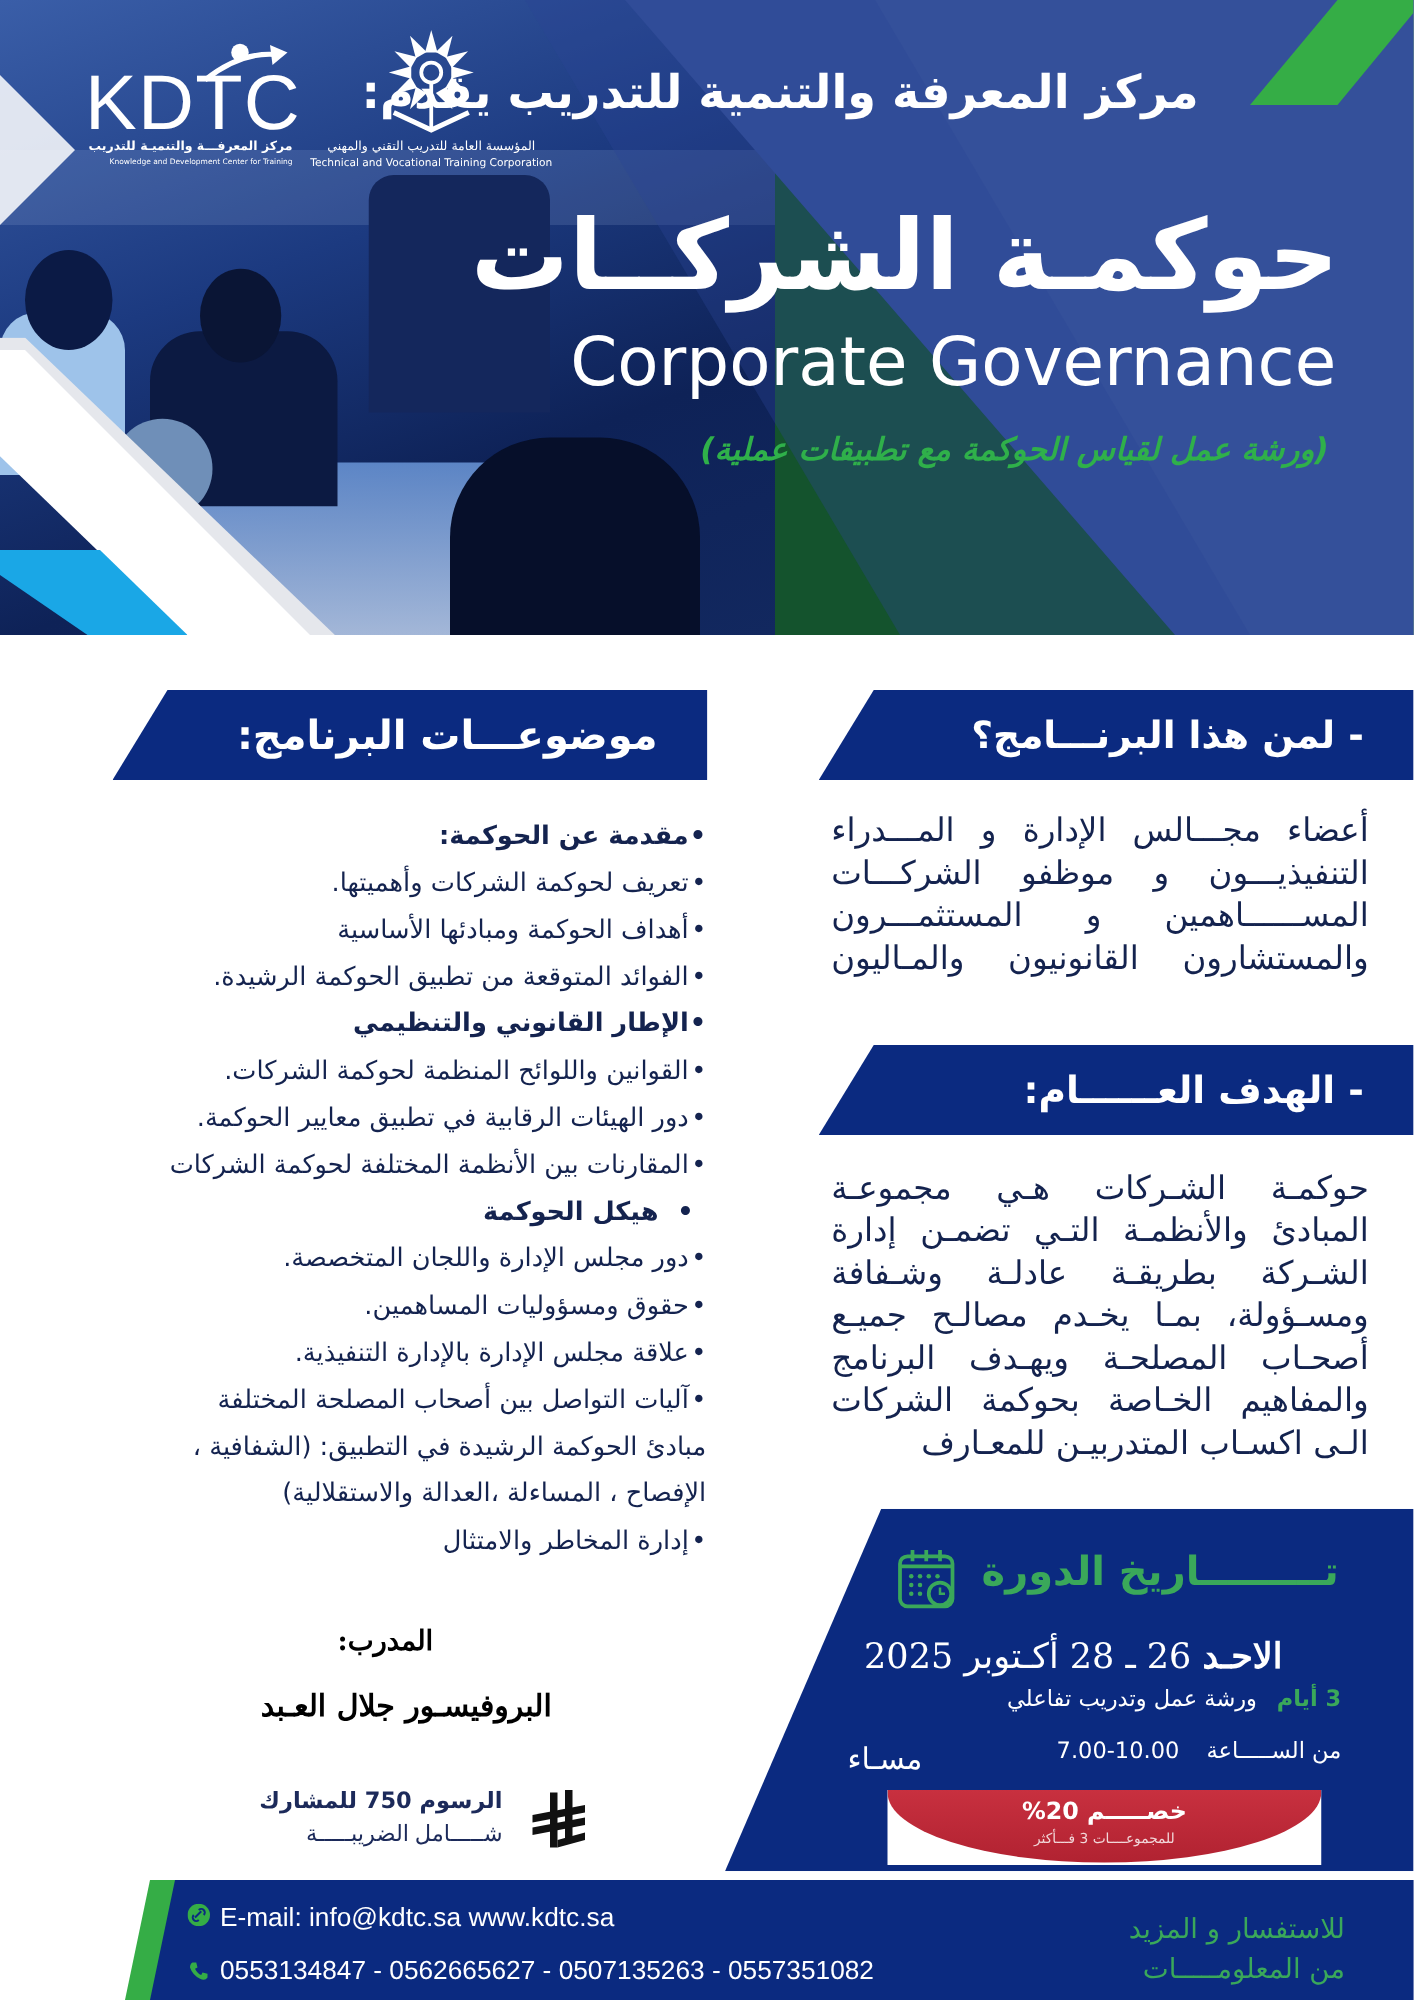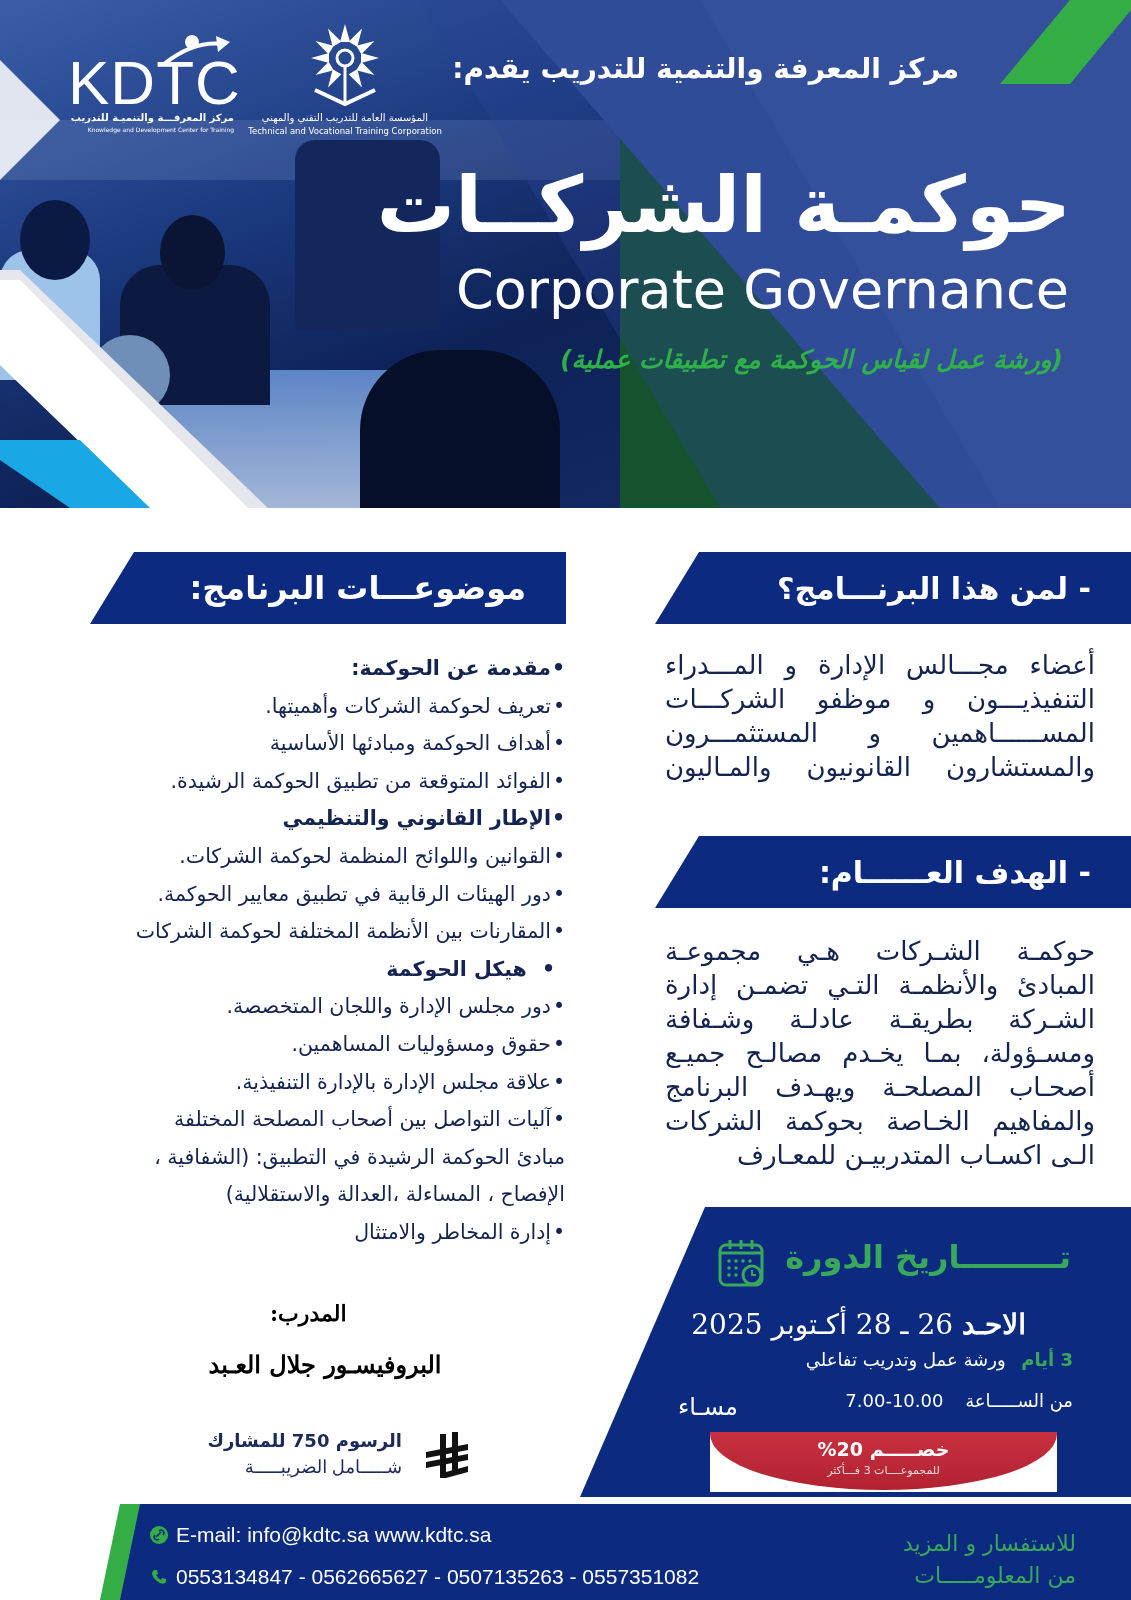--- a/index.html
+++ b/index.html
@@ -40,21 +40,21 @@
   .kdtc-letters { font-family: "Liberation Sans", sans-serif; font-size: 62px; font-weight: 300; letter-spacing: 1px; line-height: 1; position: absolute; top: 22px; left: 4px; }
   .kdtc-arrow { position: absolute; left: 90px; top: 0; }
   .kdtc-ar { position: absolute; top: 82px; left: 0; width: 170px; font-size: 10px; font-weight: bold; text-align: right; direction: rtl; }
   .kdtc-en { position: absolute; top: 96px; left: 0; width: 170px; font-size: 6px; text-align: right; }
 
   .tvtc-logo { position: absolute; left: 245px; top: 20px; width: 200px; height: 125px; color: #fff; }
   .tvtc-emblem { position: absolute; left: 60px; top: 0; }
   .tvtc-ar { position: absolute; top: 92px; left: 0; width: 200px; font-size: 10px; text-align: center; direction: rtl; }
   .tvtc-en { position: absolute; top: 106px; left: 0; width: 200px; font-size: 8.5px; text-align: center; }
 
-  .presenter { position: absolute; right: 172px; top: 52px; font-size: 28px; font-weight: bold; color: #fff; direction: rtl; }
+  .presenter { position: absolute; right: 172px; top: 52px; font-size: 37px; font-weight: bold; color: #fff; direction: rtl; }
   .title-ar { position: absolute; right: 60px; top: 160px; font-size: 78px; font-weight: bold; color: #fff; direction: rtl; letter-spacing: 2px; }
   .title-en { position: absolute; right: 62px; top: 258px; font-family: "DejaVu Sans", sans-serif; font-size: 54px; color: #fff; }
   .subtitle { position: absolute; right: 68px; top: 345px; font-size: 25px; font-weight: bold; color: #2fb04a; direction: rtl; font-style: italic; }
   .accreditation { position: absolute; right: 226px; top: 448px; font-size: 29px; color: #fff; direction: rtl; }
   .accreditation .num { font-weight: bold; margin-right: 10px; }
 
   
   .sec-head { position: absolute; height: 72px; background: #0b2a80; color: #fff; font-weight: bold; direction: rtl;
     display: flex; align-items: center; padding-right: 40px; }
   .sh-audience { left: 655px; top: 552px; width: 476px; clip-path: polygon(44px 0, 100% 0, 100% 100%, 0 100%); font-size: 30px; }
@@ -97,21 +97,21 @@
   .discount { position: absolute; left: 710px; top: 1432px; width: 347px; height: 60px; background: #ffffff; overflow: hidden; }
   .discount-ribbon { position: absolute; left: 0; top: 0; width: 347px; height: 58px; background: linear-gradient(180deg,#c8303f,#b12231);
     border-radius: 0 0 180px 180px / 0 0 58px 58px; }
   .discount-main { position: absolute; left: 0; top: 6px; width: 347px; text-align: center; font-weight: bold; font-size: 19px; color: #fff; direction: rtl; }
   .discount-sub { position: absolute; left: 0; top: 32px; width: 347px; text-align: center; font-size: 11px; color: #f2d8da; direction: rtl; }
 
   
   .footer { position: absolute; left: 120px; top: 1504px; width: 1011px; height: 96px; background: #0b2a80; }
   .footer-green { position: absolute; left: 100px; top: 1504px; width: 40px; height: 96px; background: #35ad46;
     clip-path: polygon(20px 0, 40px 0, 20px 96px, 0 96px); }
-  .footer-email { position: absolute; left: 150px; top: 1523px; font-family: "Liberation Sans", sans-serif; font-size: 21px; color: #fff; display: flex; align-items: center; }
+  .footer-email { position: absolute; left: 150px; top: 1523px; font-family: "Liberation Sans", sans-serif; font-size: 21px; color: #fff; display: flex; }
   .footer-phone { position: absolute; left: 150px; top: 1565px; font-family: "Liberation Sans", sans-serif; font-size: 21px; color: #fff; display: flex; align-items: center; }
   .fi { display: inline-block; width: 18px; height: 18px; margin-right: 8px; }
   .footer-inquiry { position: absolute; right: 55px; top: 1528px; width: 200px; text-align: right; font-size: 22px; color: #3aa85a; direction: rtl; line-height: 32px; }
 </style>
 </head>
 <body>
 
 <div class="hero">
   <div class="hero-photo">
     <div class="table-top"></div>

